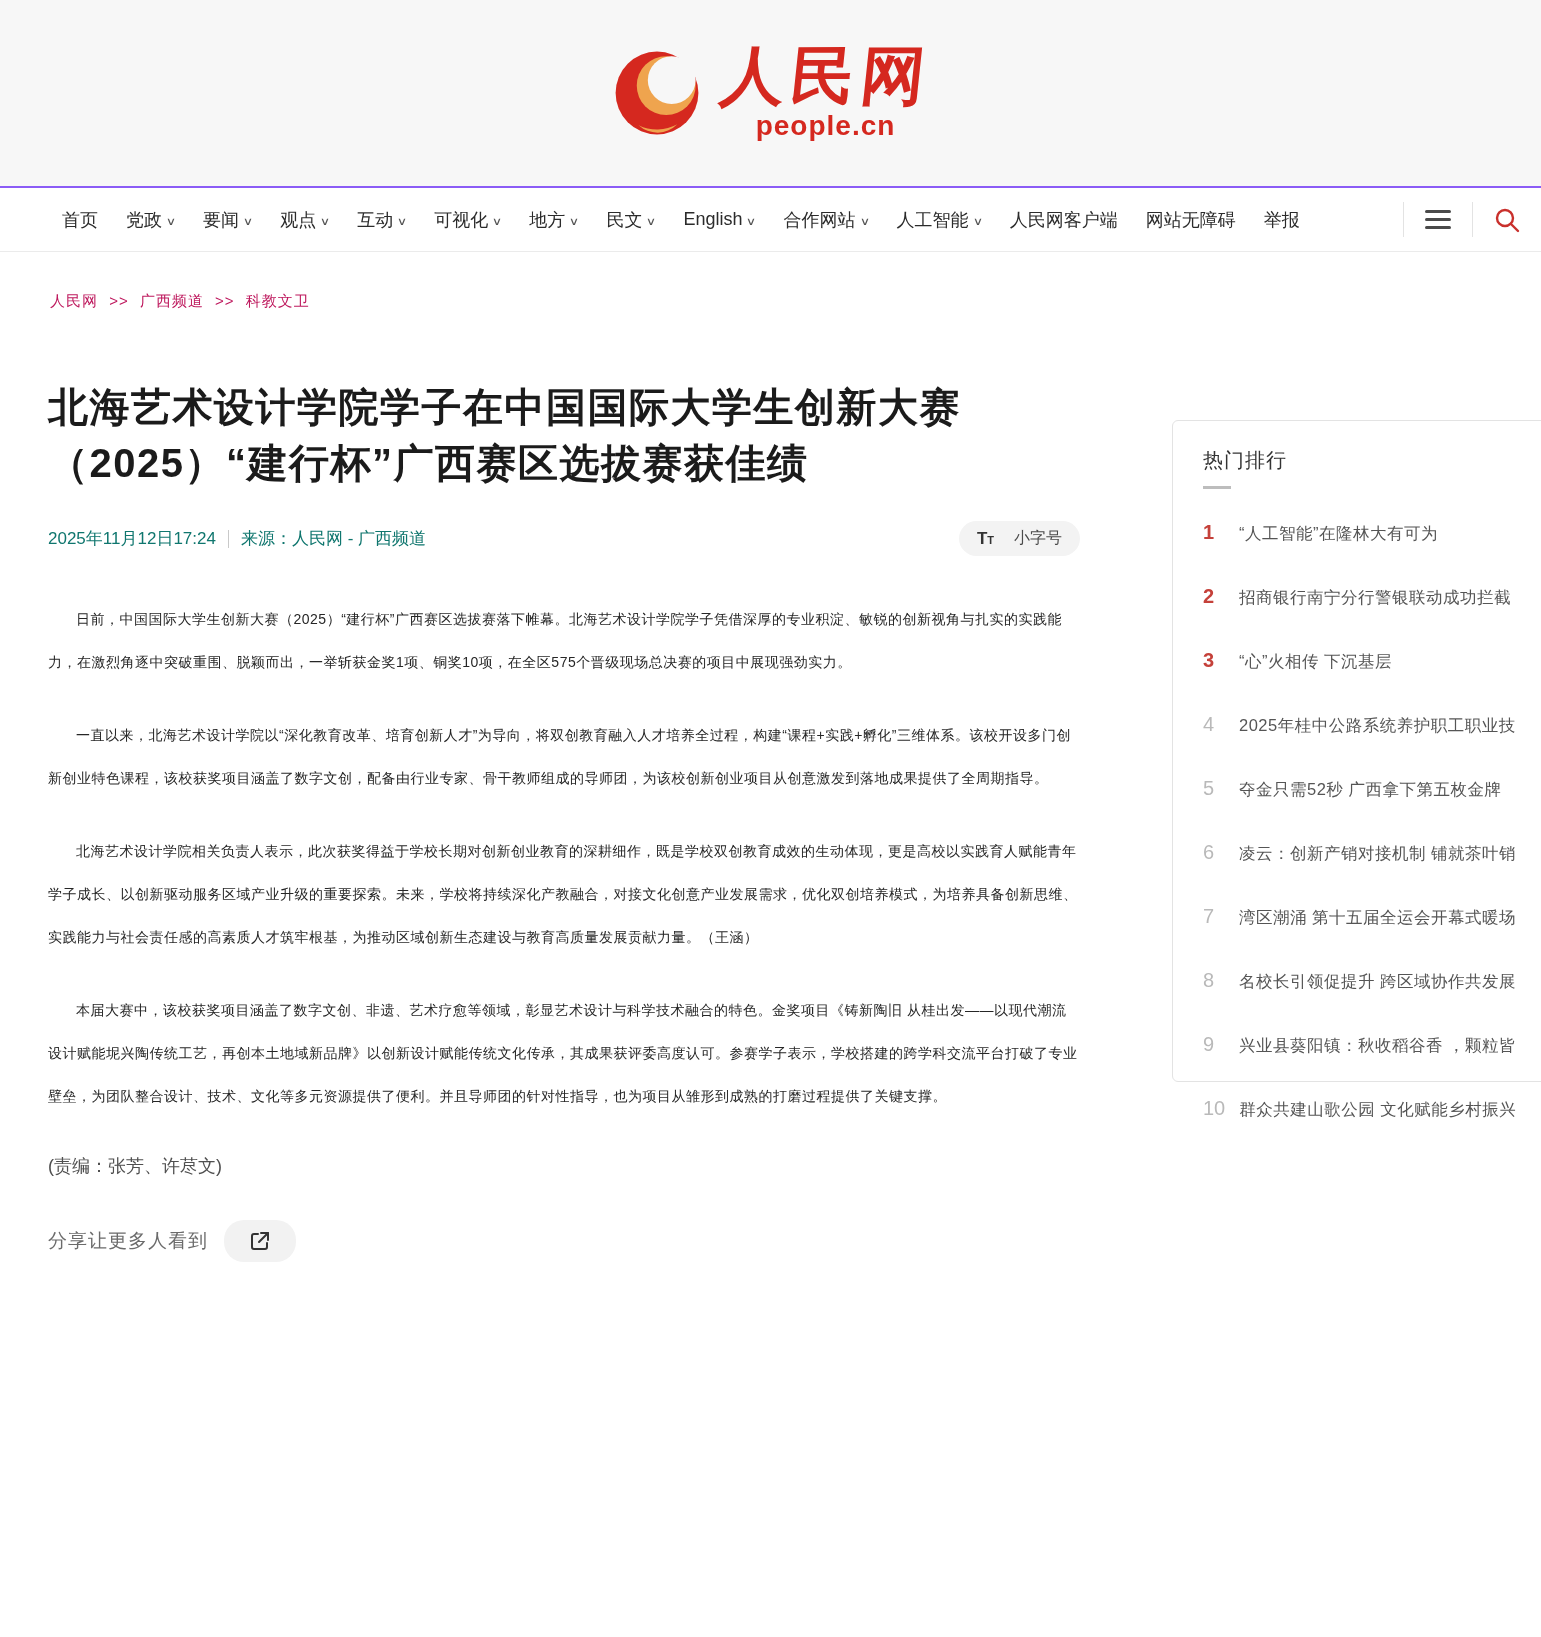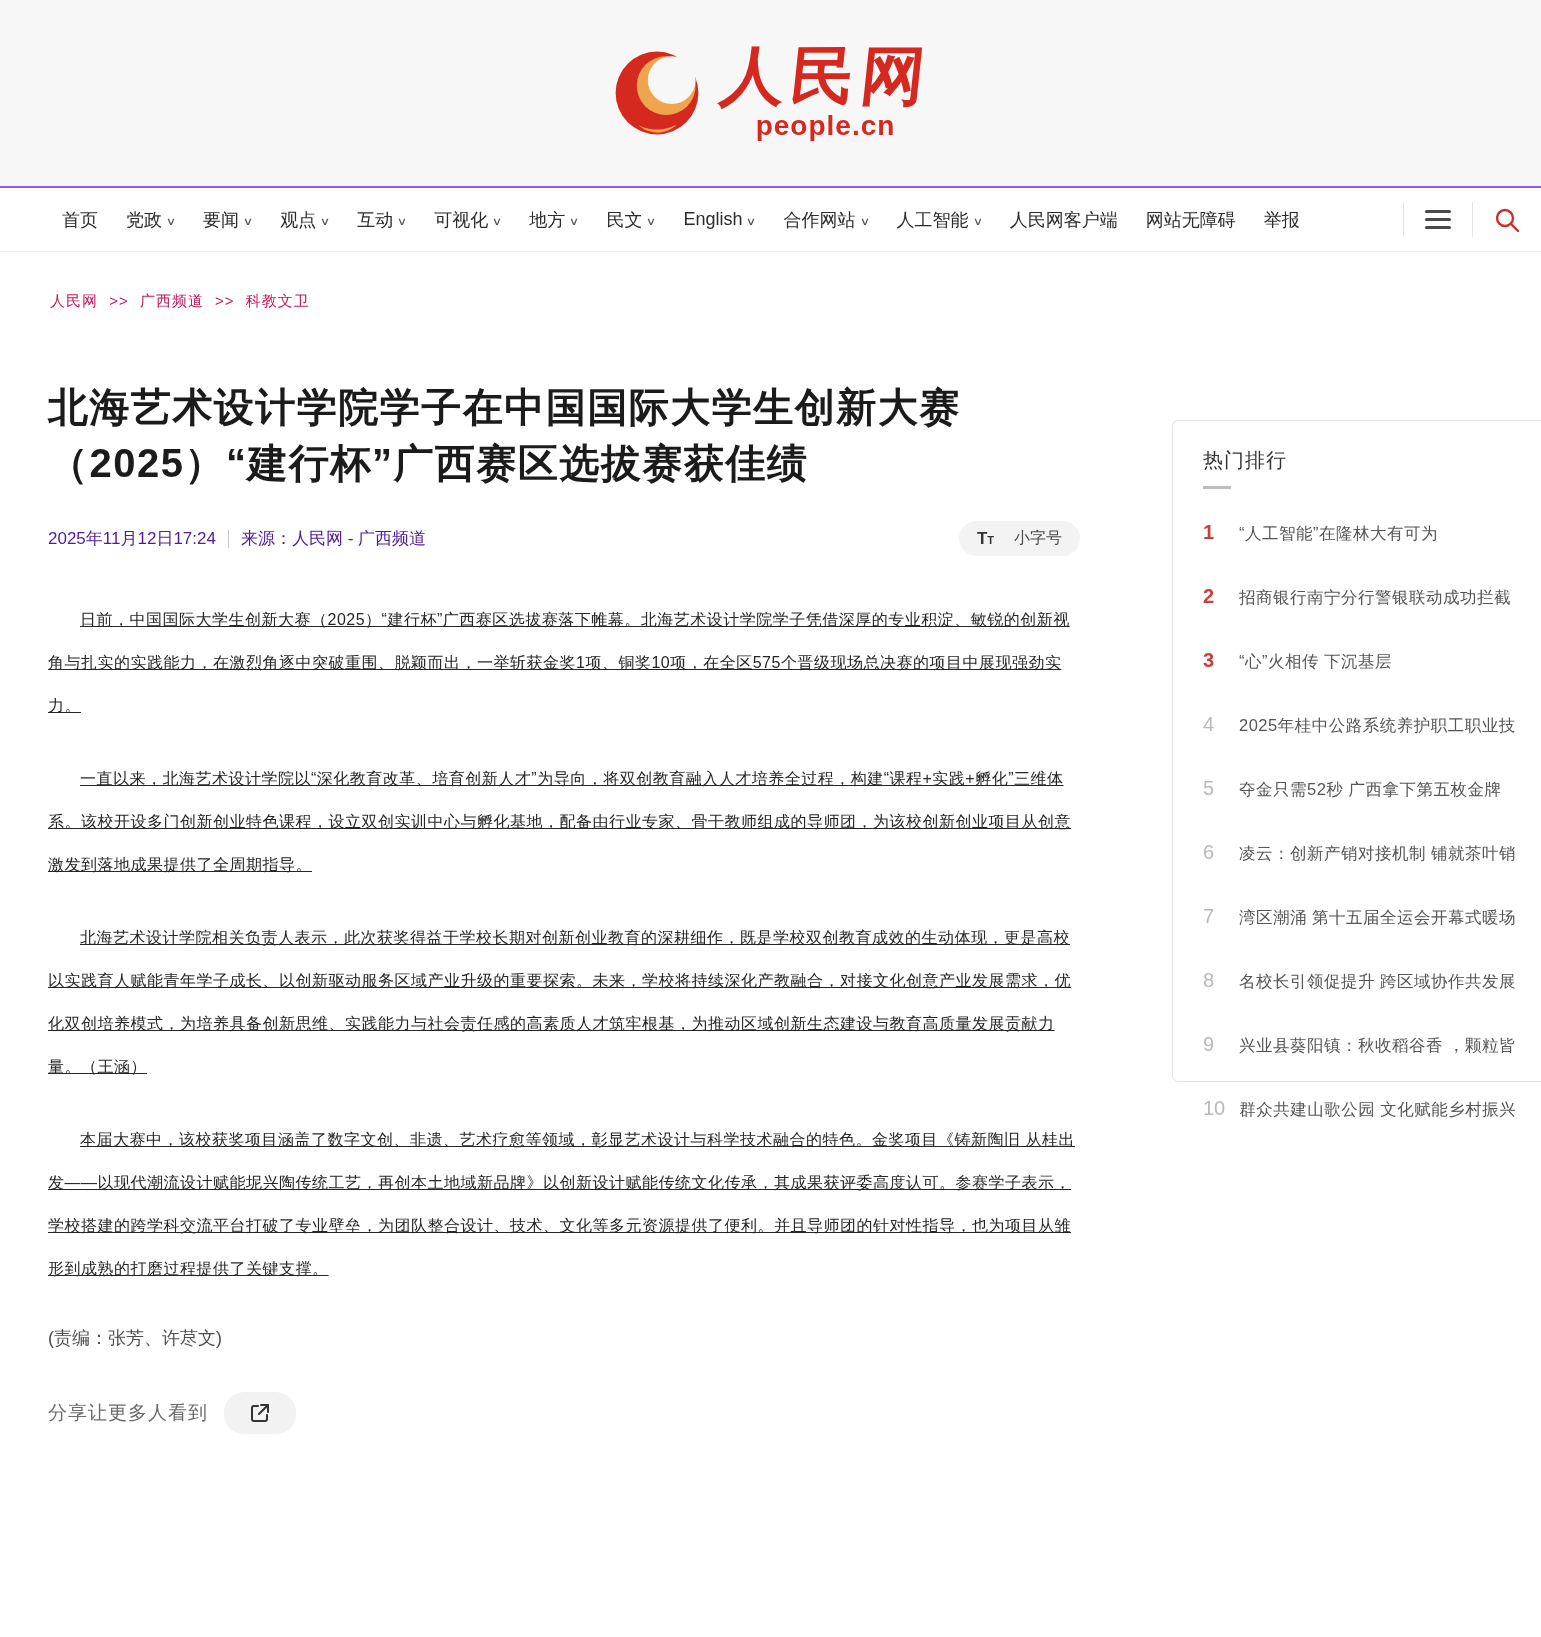--- a/index.html
+++ b/index.html
@@ -31,30 +31,30 @@
   .burger div { height:3px; background:#4a4a4a; border-radius:2px; margin:5px 0; }
 
   
   .breadcrumb { padding:40px 4px 0 50px; font-size:15px; color:#be185d; letter-spacing:1px; }
   .breadcrumb .sep { margin:0 6px; }
 
   
   .article-col { width:1032px; margin-left:48px; }
   .article-title { margin-top:68px; font-size:40px; line-height:56px; font-weight:600; color:#1b1b1b; letter-spacing:1.5px; }
   .meta-row { margin-top:30px; display:flex; justify-content:space-between; align-items:center; }
-  .meta-left { font-size:17px; color:#4c1d95; display:flex; align-items:center; }
+  .meta-left { font-size:17px; color:#0f766e; display:flex; align-items:center; }
   .meta-divider { width:1px; height:18px; background:#c9c9c9; margin:0 12px; }
   .font-size-pill { background:#f3f3f3; border-radius:18px; padding:7px 18px; font-size:16px; color:#4a4a4a;
     display:flex; align-items:center; gap:20px; cursor:pointer; }
   .ticon { font-weight:bold; color:#333; }
   .ticon .big { font-size:17px; }
   .ticon .small { font-size:11px; }
 
   .article-body { margin-top:42px; }
-  .article-body p { font-size:16px; line-height:43px; color:#262626; text-indent:2em; margin-bottom:30px; letter-spacing:0.5px;text-decoration:underline; }
+  .article-body p { font-size:14px; line-height:43px; color:#262626; text-indent:2em; margin-bottom:30px; letter-spacing:0.5px; }
 
   .editor-note { margin-top:36px; text-align:left; font-size:18px; color:#4f4f4f; }
   .share-row { margin-top:42px; display:flex; justify-content:flex-start; align-items:center; gap:16px; padding-bottom:30px; }
   .share-label { font-size:19px; color:#6b6b6b; letter-spacing:1px; }
   .share-pill { background:#f2f2f2; border-radius:20px; width:72px; height:42px; display:flex; align-items:center; justify-content:center; cursor:pointer; }
 
   
   .hot-box { position:absolute; left:1172px; top:420px; width:420px; height:662px;
     border:1px solid #e3e3e3; border-radius:6px; background:#fff; padding:26px 0 0 30px; }
   .hot-title { font-size:20px; color:#333; font-weight:500; letter-spacing:1px; }
@@ -176,21 +176,21 @@
       <a>人民网 - 广西频道</a>
     </div>
     <div class="font-size-pill">
       <span class="ticon"><span class="big">T</span><span class="small">T</span></span>
       <span>小字号</span>
     </div>
   </div>
 
   <div class="article-body">
     <p>日前，中国国际大学生创新大赛（2025）“建行杯”广西赛区选拔赛落下帷幕。北海艺术设计学院学子凭借深厚的专业积淀、敏锐的创新视角与扎实的实践能力，在激烈角逐中突破重围、脱颖而出，一举斩获金奖1项、铜奖10项，在全区575个晋级现场总决赛的项目中展现强劲实力。</p>
-    <p>一直以来，北海艺术设计学院以“深化教育改革、培育创新人才”为导向，将双创教育融入人才培养全过程，构建“课程+实践+孵化”三维体系。该校开设多门创新创业特色课程，设立双创实训中心与孵化基地，配备由行业专家、骨干教师组成的导师团，为该校创新创业项目从创意激发到落地成果提供了全周期指导。</p>
+    <p>一直以来，北海艺术设计学院以“深化教育改革、培育创新人才”为导向，将双创教育融入人才培养全过程，构建“课程+实践+孵化”三维体系。该校开设多门创新创业特色课程，该校获奖项目涵盖了数字文创，配备由行业专家、骨干教师组成的导师团，为该校创新创业项目从创意激发到落地成果提供了全周期指导。</p>
     <p>北海艺术设计学院相关负责人表示，此次获奖得益于学校长期对创新创业教育的深耕细作，既是学校双创教育成效的生动体现，更是高校以实践育人赋能青年学子成长、以创新驱动服务区域产业升级的重要探索。未来，学校将持续深化产教融合，对接文化创意产业发展需求，优化双创培养模式，为培养具备创新思维、实践能力与社会责任感的高素质人才筑牢根基，为推动区域创新生态建设与教育高质量发展贡献力量。（王涵）</p>
     <p>本届大赛中，该校获奖项目涵盖了数字文创、非遗、艺术疗愈等领域，彰显艺术设计与科学技术融合的特色。金奖项目《铸新陶旧 从桂出发——以现代潮流设计赋能坭兴陶传统工艺，再创本土地域新品牌》以创新设计赋能传统文化传承，其成果获评委高度认可。参赛学子表示，学校搭建的跨学科交流平台打破了专业壁垒，为团队整合设计、技术、文化等多元资源提供了便利。并且导师团的针对性指导，也为项目从雏形到成熟的打磨过程提供了关键支撑。</p>
   </div>
 
   <div class="editor-note">(责编：张芳、许荩文)</div>
 
   <div class="share-row">
     <span class="share-label">分享让更多人看到</span>
     <div class="share-pill">
       <svg width="24" height="24" viewBox="0 0 24 24" fill="none" stroke="#333" stroke-width="2" stroke-linecap="round" stroke-linejoin="round">

